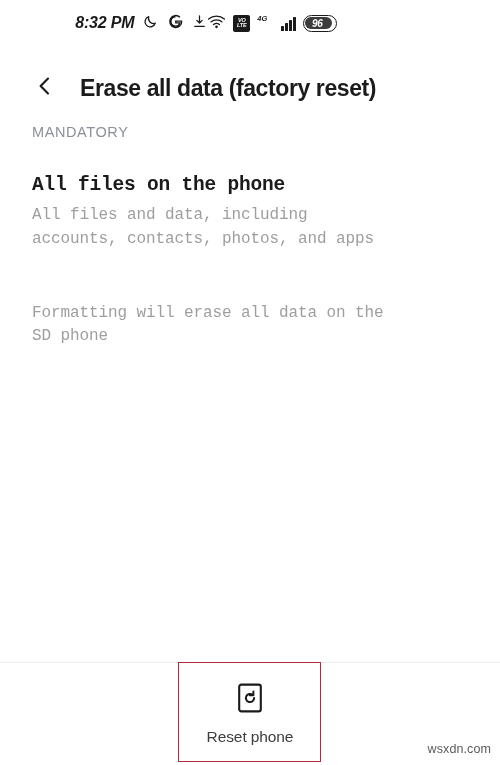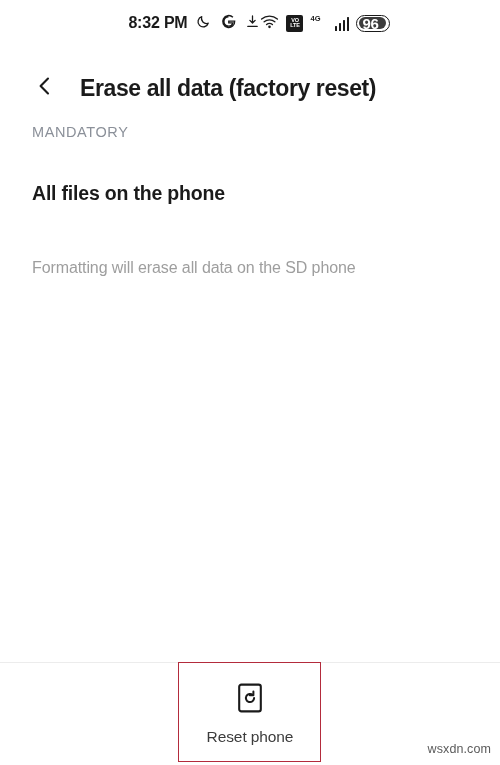--- a/index.html
+++ b/index.html
@@ -18,23 +18,24 @@
   }
 
   
   .status-bar {
     position: absolute;
     top: 0; left: 0;
     width: 404px;
     height: 46px;
     display: flex;
     align-items: center;
-    justify-content: flex-end;
+    justify-content: center;
     padding: 0 14px 0 22px;
     box-sizing: border-box;
+    font-style: italic;
   }
   .status-left {
     display: flex;
     align-items: center;
     gap: 9px;
   }
   .status-time {
     font-size: 16px;
     font-weight: bold;
     letter-spacing: -0.2px;
@@ -108,21 +109,21 @@
   .battery-fill {
     position: absolute;
     left: 1.5px; top: 1.5px; bottom: 1.5px;
     width: 27px;
     background: #3c3c3c;
     border-radius: 7px;
   }
   .battery-level {
     position: relative;
     color: #ffffff;
-    font-size: 15px;
+    font-size: 10px;
     font-weight: bold;
     letter-spacing: -0.3px;
     margin-right: 5px;
   }
 
   
   .app-bar {
     position: absolute;
     top: 60px; left: 0;
     width: 500px;
@@ -157,21 +158,22 @@
     bottom: 103px;
     box-sizing: border-box;
   }
   .section-header {
     font-size: 14.5px;
     color: #8b9099;
     letter-spacing: 0.6px;
     padding: 22px 0 0 32px;
   }
   .pref-list {
-    margin-top: 34px;
+    margin-top: 26px;
+    font-family: Liberation Mono, monospace;
   }
   .pref-item {
     padding: 8px 30px 10px 32px;
   }
   .pref-item + .pref-item { margin-top: 26px; }
   .pref-title {
     font-size: 19.5px;
     font-weight: bold;
     color: #1b1b1b;
     letter-spacing: -0.2px;
@@ -306,20 +308,21 @@
   </div>
   <div class="page-title">Erase all data (factory reset)</div>
 </div>
 
 <div class="content">
   <div class="section-header">MANDATORY</div>
 
   <div class="pref-list">
     <div class="pref-item">
       <div class="pref-title">All files on the phone</div>
+      <div class="pref-summary">All files and data, including accounts, contacts, photos, and apps</div>
     </div>
 
     <div class="pref-item">
       <div class="pref-summary">Formatting will erase all data on the SD phone</div>
     </div>
   </div>
 </div>
 
 <div class="bottom-divider"></div>
 <div class="bottom-bar">

